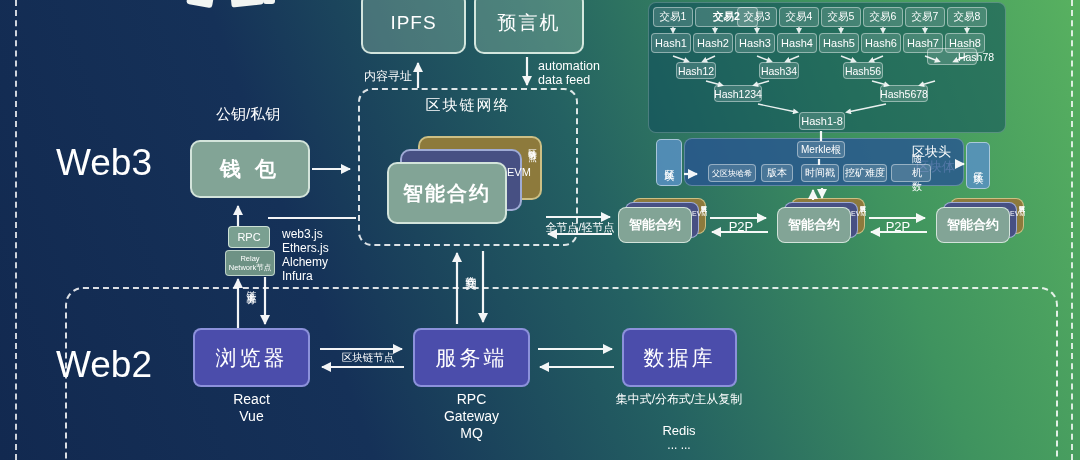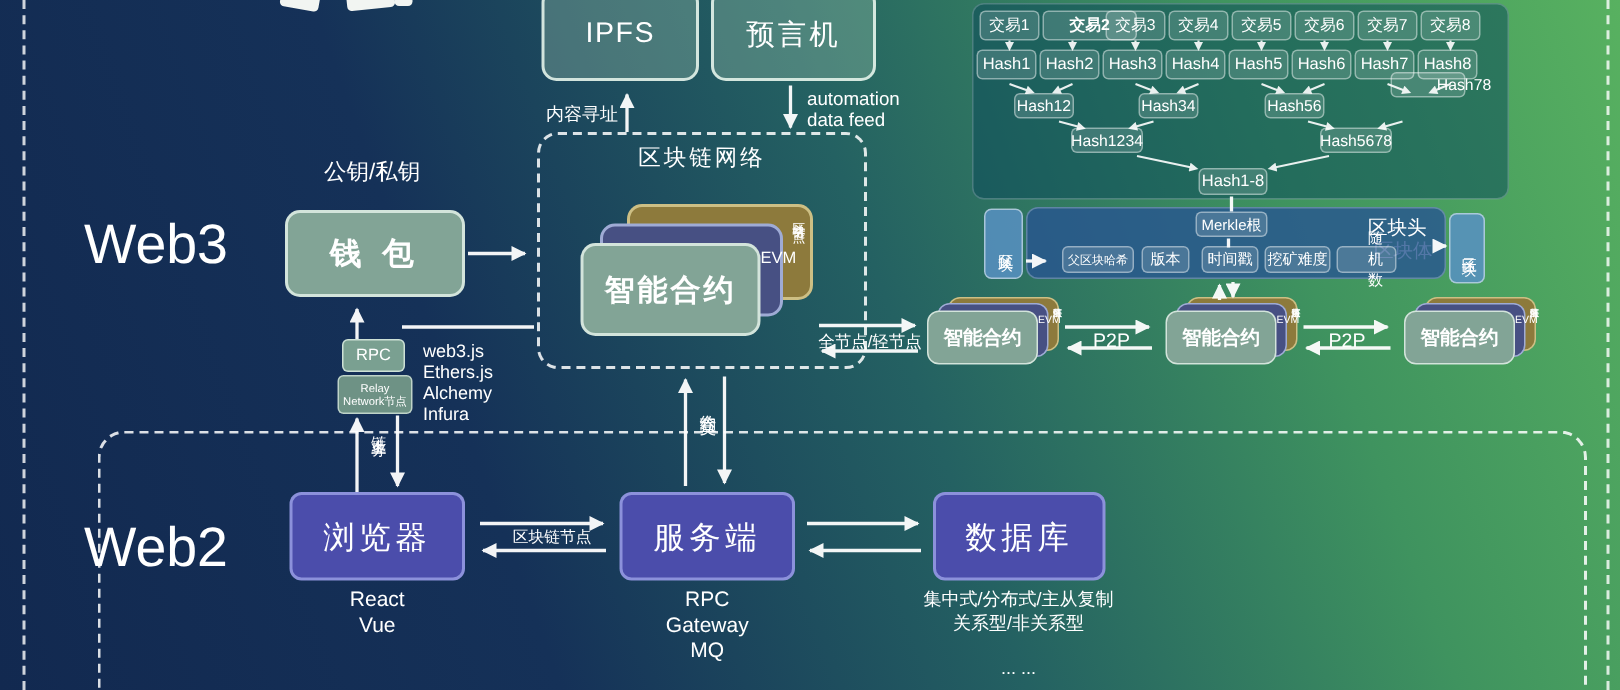--- a/index.html
+++ b/index.html
@@ -114,21 +114,21 @@
   <div class="card purp" style="left:193px; top:328px; width:117px; height:59px; font-size:21px; letter-spacing:3px; border-radius:8px;">浏览器</div>
   <div class="card purp" style="left:413px; top:328px; width:117px; height:59px; font-size:21px; letter-spacing:3px; border-radius:8px;">服务端</div>
   <div class="card purp" style="left:622px; top:328px; width:115px; height:59px; font-size:21px; letter-spacing:3px; border-radius:8px;">数据库</div>
 
   <div class="lbl ctr" style="left:193px; top:391px; width:117px; font-size:14px;">React</div>
   <div class="lbl ctr" style="left:193px; top:408px; width:117px; font-size:14px;">Vue</div>
   <div class="lbl ctr" style="left:413px; top:391px; width:117px; font-size:14px;">RPC</div>
   <div class="lbl ctr" style="left:413px; top:408px; width:117px; font-size:14px;">Gateway</div>
   <div class="lbl ctr" style="left:413px; top:425px; width:117px; font-size:14px;">MQ</div>
   <div class="lbl ctr" style="left:589px; top:391px; width:180px; font-size:12px;">集中式/分布式/主从复制</div>
-  <div class="lbl ctr" style="left:589px; top:407px; width:180px; font-size:12px;">关系型/非关系型</div>
+  <div class="lbl ctr" style="left:589px; top:423px; width:180px; font-size:13px;">Redis</div>
   <div class="lbl ctr" style="left:589px; top:438px; width:180px; font-size:12px;">... ...</div>
 
   <div class="mpanel" style="left:648px; top:2px; width:358px; height:131px;"></div>
   <div class="mbox" style="left:653px; top:7px; width:40px; height:20px; font-size:10.5px;">交易1</div>
   <div class="mbox" style="left:695px; top:7px; width:63px; height:20px; font-size:10.5px;font-weight:bold;">交易2</div>
   <div class="mbox" style="left:737px; top:7px; width:40px; height:20px; font-size:10.5px;">交易3</div>
   <div class="mbox" style="left:779px; top:7px; width:40px; height:20px; font-size:10.5px;">交易4</div>
   <div class="mbox" style="left:821px; top:7px; width:40px; height:20px; font-size:10.5px;">交易5</div>
   <div class="mbox" style="left:863px; top:7px; width:40px; height:20px; font-size:10.5px;">交易6</div>
   <div class="mbox" style="left:905px; top:7px; width:40px; height:20px; font-size:10.5px;">交易7</div>

